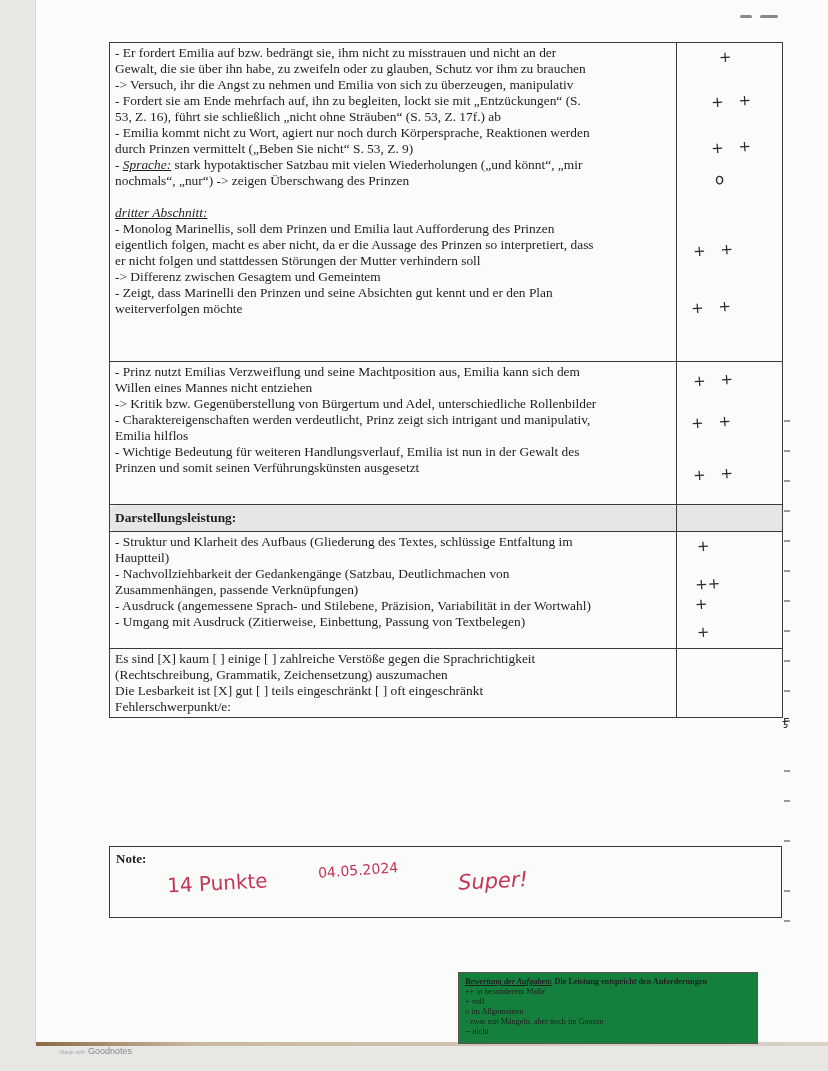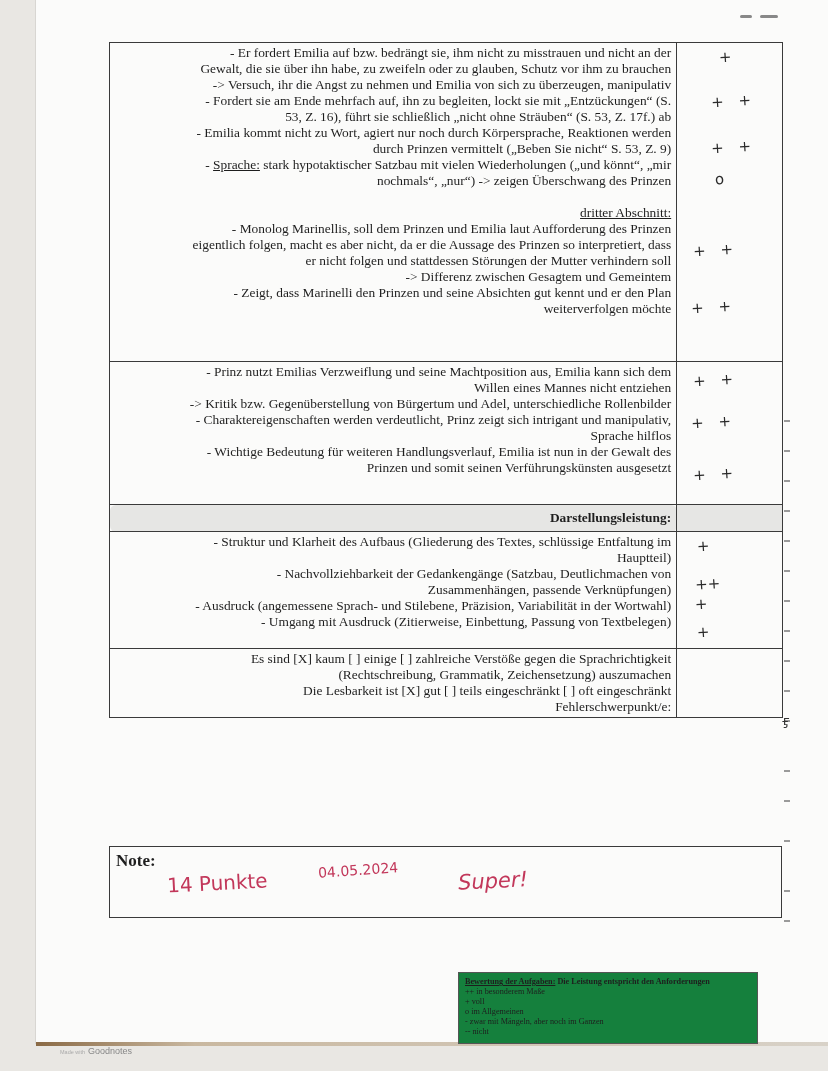--- a/index.html
+++ b/index.html
@@ -23,43 +23,43 @@
   .top-marks span { display: inline-block; height: 3px; background: #888; border-radius: 2px; margin-right: 8px; }
   .top-marks span:nth-child(1) { width: 12px; }
   .top-marks span:nth-child(2) { width: 18px; }
 
   .rubric {
     position: absolute; left: 109px; top: 42px; width: 674px;
     border-collapse: collapse;
     font-size: 13.4px; line-height: 16px;
   }
   .rubric td { border: 1.4px solid #3a3a3a; vertical-align: top; padding: 2px 5px; }
-  .rubric td.crit { width: 557px; text-align: right; }
+  .rubric td.crit { width: 557px; }
   .rubric td.score { width: 95px; position: relative; }
   .rubric tr.head td { background: #e6e6e4; font-weight: bold; }
   .line { display: block; }
-  .u { text-decoration: underline; }
+  .u { text-decoration: underline; font-style: italic; }
   .gap { display: block; height: 16px; }
 
   .mark {
     position: absolute;
     font-family: "DejaVu Sans", sans-serif;
     font-size: 15px; color: #2a2a2a; letter-spacing: 5px;
     transform: rotate(-4deg);
   }
 
   .right-ticks { position: absolute; left: 784px; top: 420px; }
   .right-ticks span { position: absolute; left: 0; width: 6px; height: 1.5px; background: #9a9a9a; }
   .side-scribble { position: absolute; left: 782px; top: 713px; font-family: "DejaVu Sans", sans-serif; font-size: 13px; color: #333; }
 
   .note-box {
     position: absolute; left: 109px; top: 846px; width: 673px; height: 72px;
     border: 1.4px solid #3a3a3a; box-sizing: border-box;
   }
-  .note-label { position: absolute; left: 6px; top: 4px; font-weight: bold; font-size: 17px; }
+  .note-label { position: absolute; left: 6px; top: 4px; font-weight: bold; font-size: 13px; }
   .hand {
     position: absolute; color: #c2375a;
     font-family: "DejaVu Sans", sans-serif; font-weight: normal;
   }
   .hand.points { left: 57px; top: 24px; font-size: 20px; transform: rotate(-3deg); }
   .hand.date { left: 208px; top: 15px; font-size: 14px; transform: rotate(-4deg); }
   .hand.comment { left: 348px; top: 22px; font-size: 21px; transform: rotate(-3deg); font-style: italic; }
 
   .legend {
     position: absolute; left: 458px; top: 972px; width: 300px; height: 72px;
@@ -115,21 +115,21 @@
       <span class="mark" style="left:14px;top:256px;">+ +</span>
     </td>
   </tr>
 
   <tr>
     <td class="crit" style="height:138px;">
       <span class="line">- Prinz nutzt Emilias Verzweiflung und seine Machtposition aus, Emilia kann sich dem</span>
       <span class="line">Willen eines Mannes nicht entziehen</span>
       <span class="line">-&gt; Kritik bzw. Gegenüberstellung von Bürgertum und Adel, unterschiedliche Rollenbilder</span>
       <span class="line">- Charaktereigenschaften werden verdeutlicht, Prinz zeigt sich intrigant und manipulativ,</span>
-      <span class="line">Sprache hilflos</span>
+      <span class="line">Emilia hilflos</span>
       <span class="line">- Wichtige Bedeutung für weiteren Handlungsverlauf, Emilia ist nun in der Gewalt des</span>
       <span class="line">Prinzen und somit seinen Verführungskünsten ausgesetzt</span>
     </td>
     <td class="score">
       <span class="mark" style="left:16px;top:10px;">+ +</span>
       <span class="mark" style="left:14px;top:52px;">+ +</span>
       <span class="mark" style="left:16px;top:104px;">+ +</span>
     </td>
   </tr>
 

